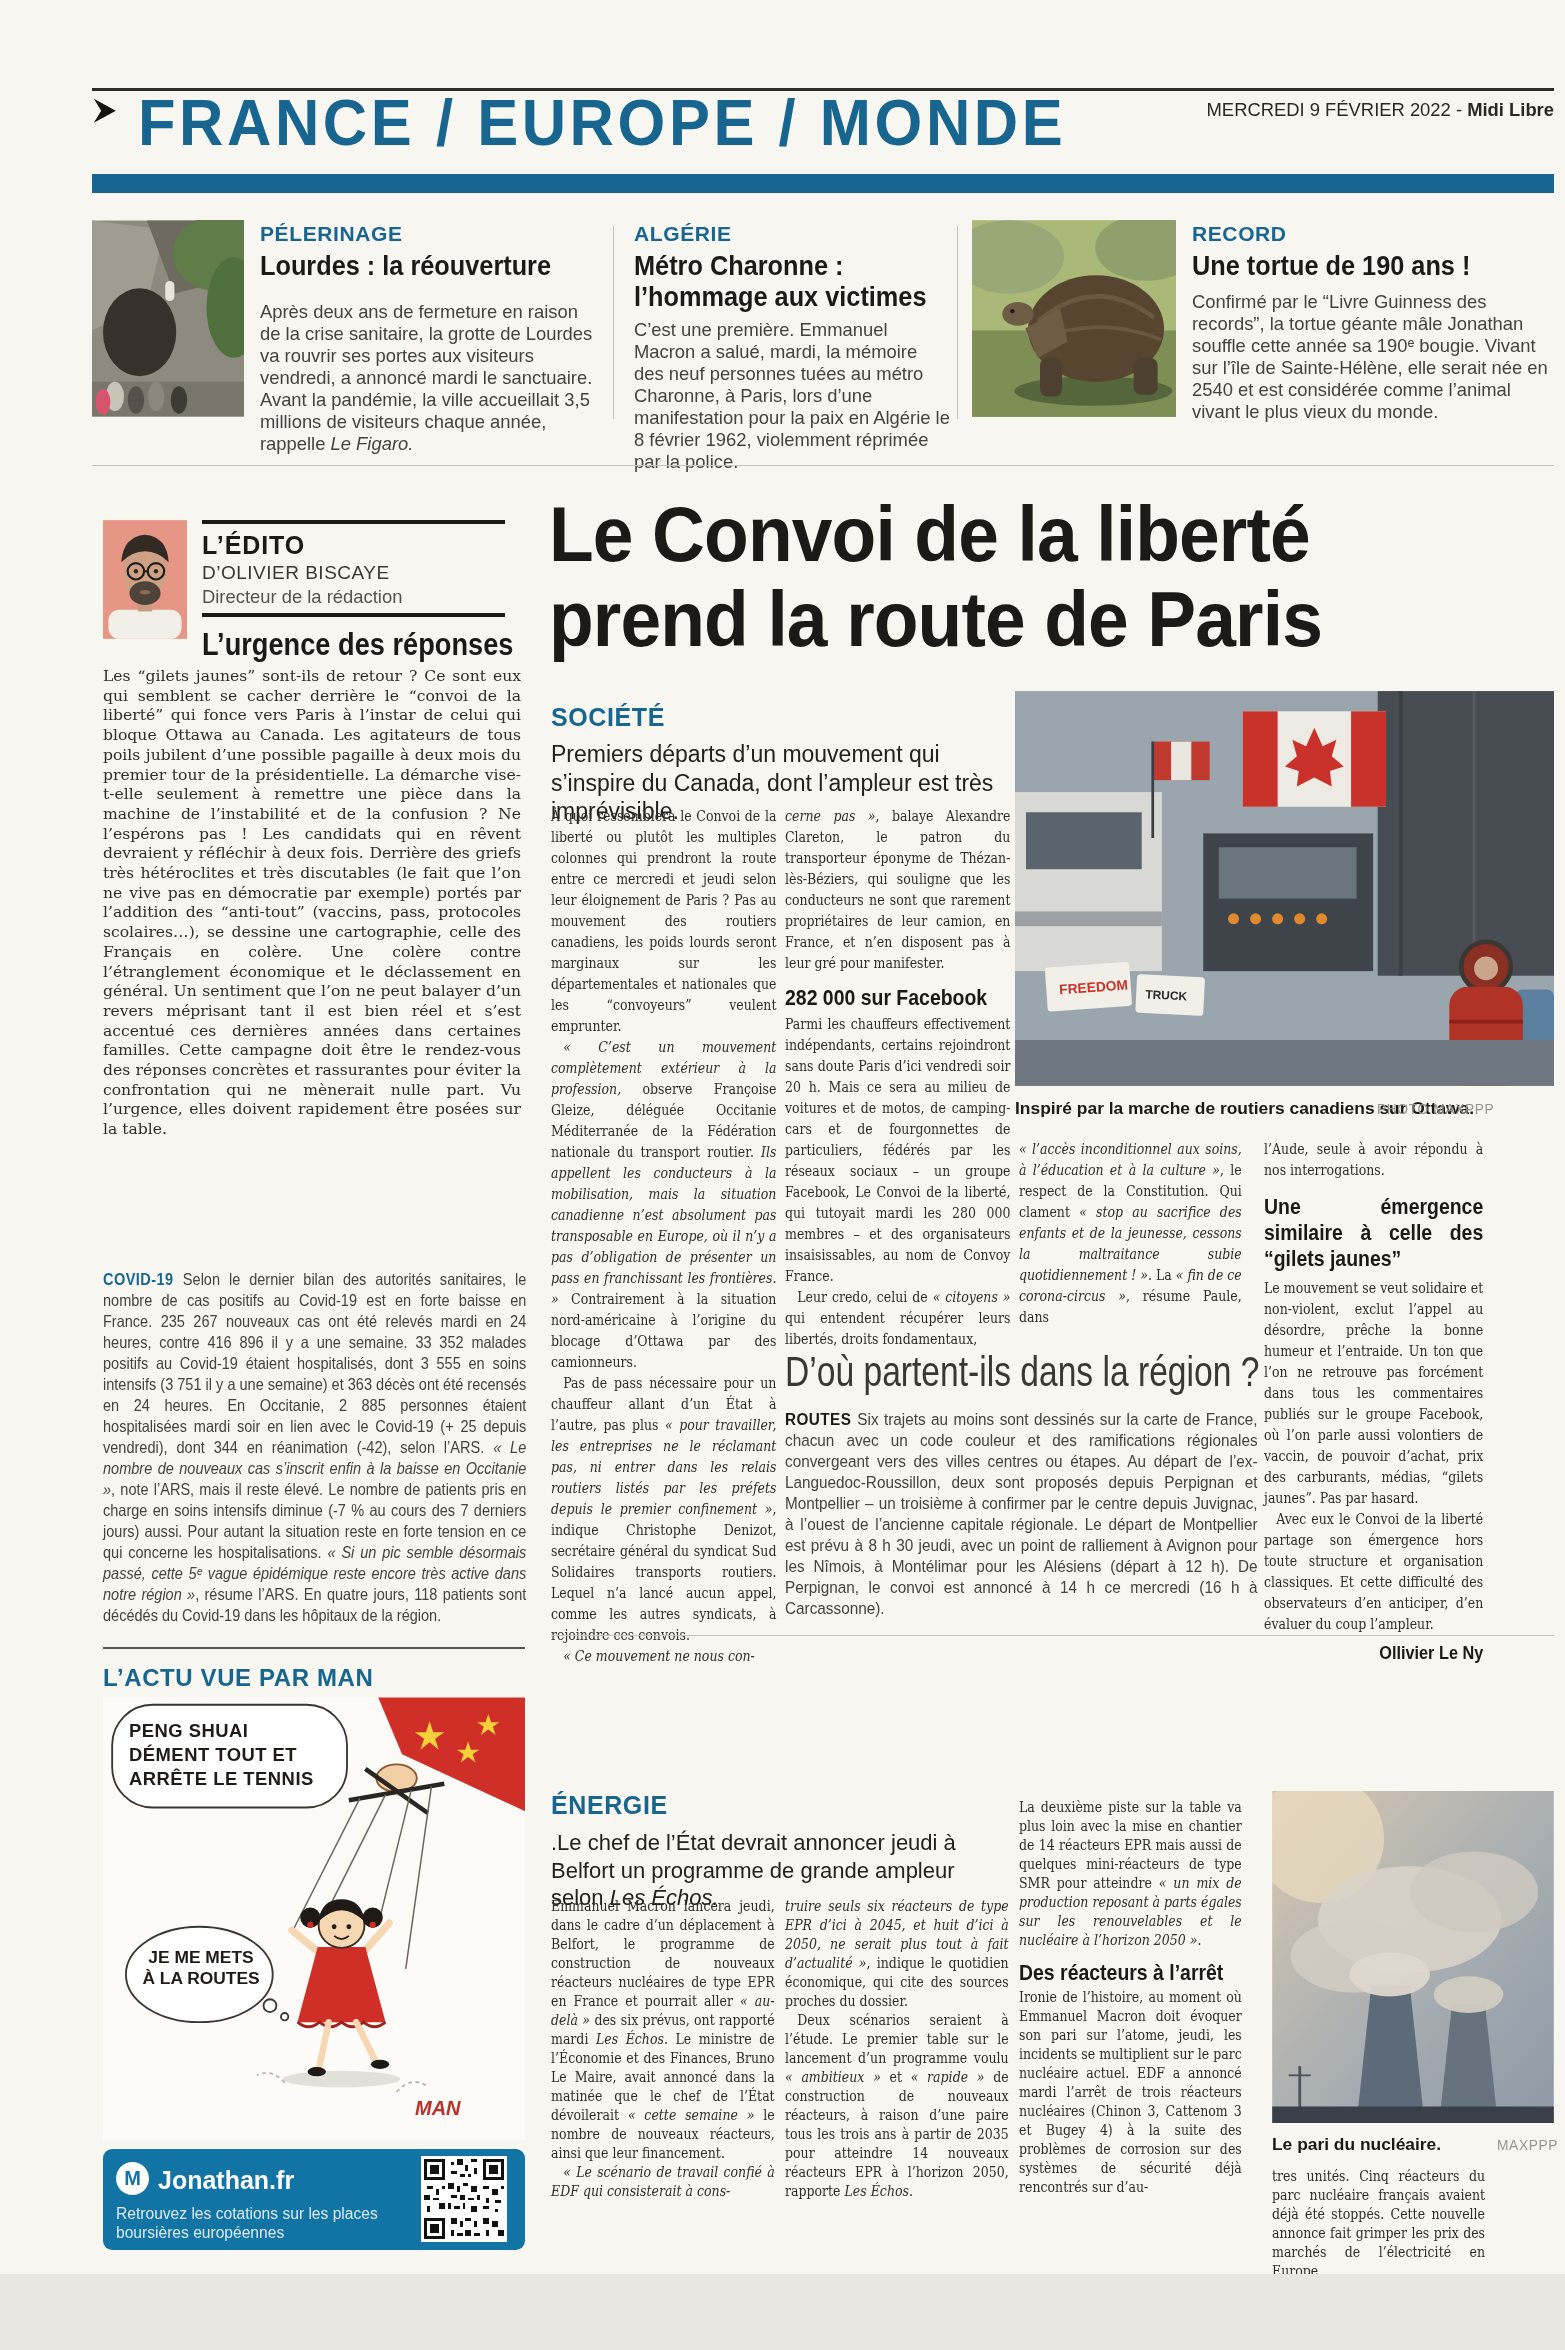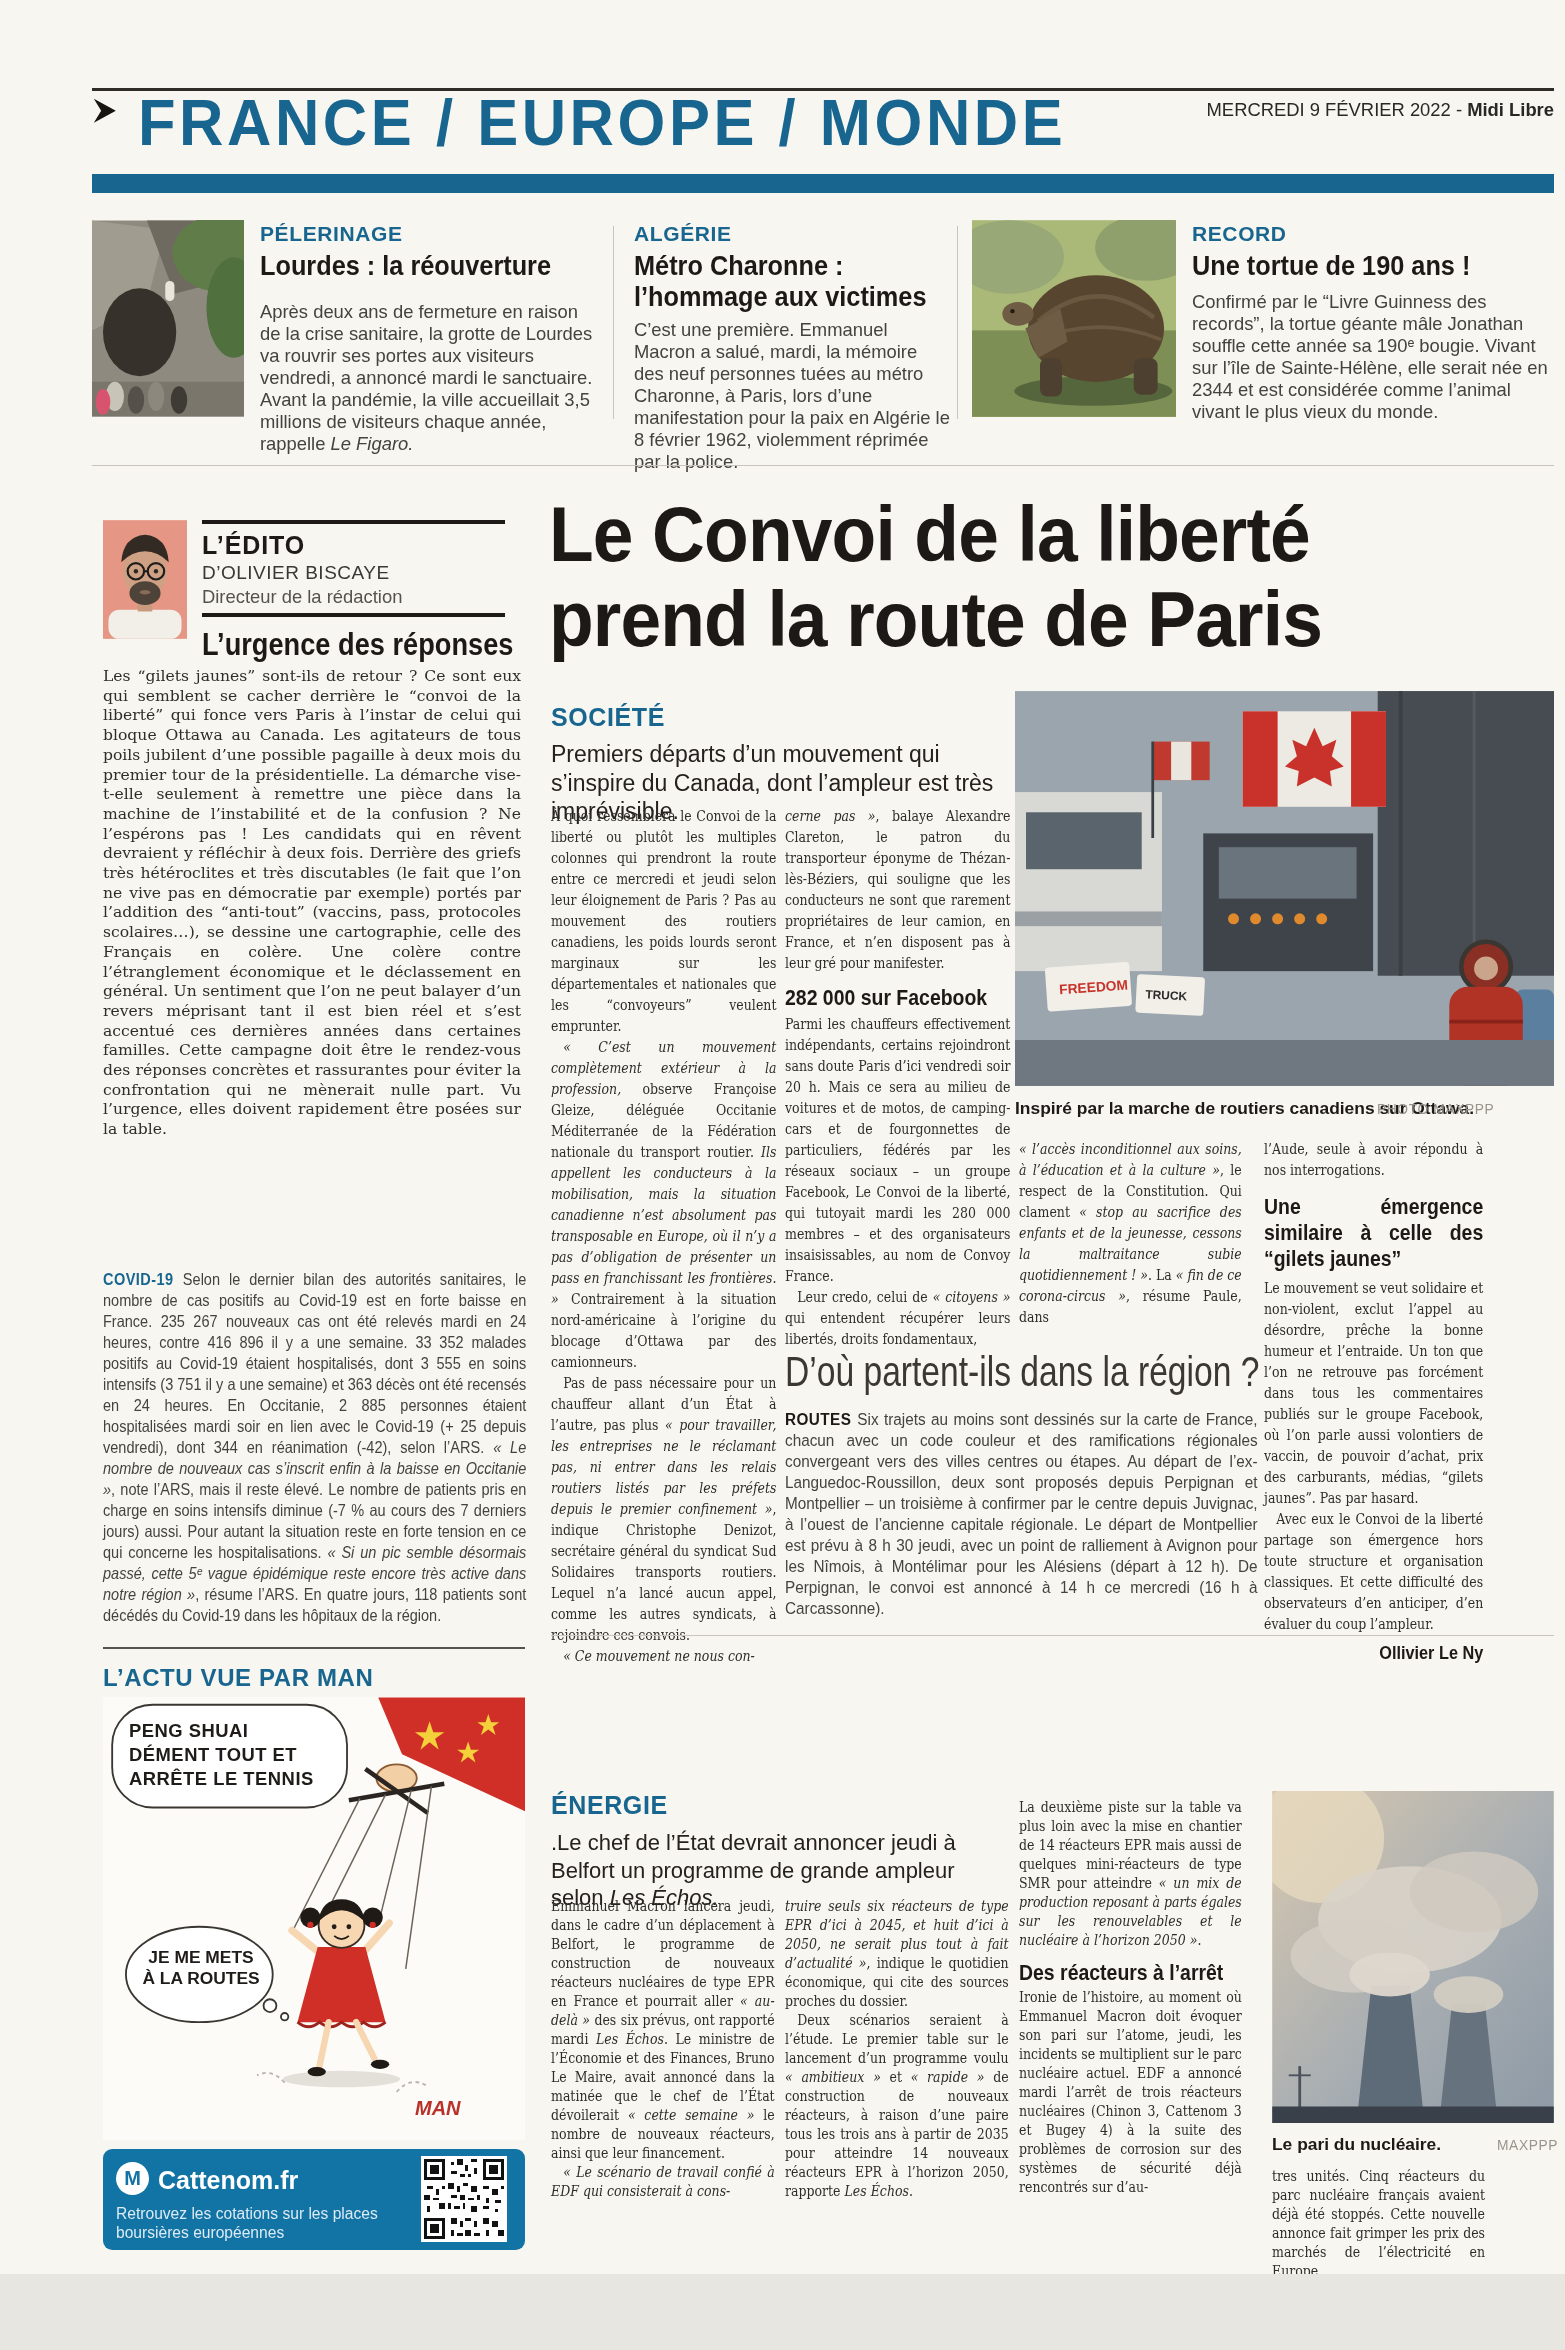--- a/index.html
+++ b/index.html
@@ -82,21 +82,21 @@
       <polygon points="58,118 96,96 104,132 72,150" fill="#6e5c44"></polygon>
       <ellipse cx="50" cy="102" rx="17" ry="13" fill="#6e5c44"></ellipse>
       <circle cx="44" cy="99" r="2.4" fill="#241d15"></circle>
       <rect x="74" y="150" width="24" height="42" rx="8" fill="#4e4030"></rect>
       <rect x="176" y="150" width="26" height="40" rx="8" fill="#4e4030"></rect>
     </svg>
   </div>
   <div class="abs" style="left:1192px;top:222px;width:362px;">
     <div class="kicker">RECORD</div>
     <div class="hl nw cond" style="font-size:27.5px;margin-top:3.7px;transform:scaleX(.92);">Une tortue de 190 ans !</div>
-    <div class="sansbody" style="font-size:18.4px;line-height:22px;margin-top:9.2px;"><span>Confirmé par le “Livre Guinness des records”, la tortue géante mâle Jonathan souffle cette année sa 190ᵉ bougie. Vivant sur l’île de Sainte-Hélène, elle serait née en 2344 et est considérée comme l’animal vivant le plus vieux du monde.</span></div>
+    <div class="sansbody" style="font-size:18.4px;line-height:22px;margin-top:9.2px;"><span>Confirmé par le “Livre Guinness des records”, la tortue géante mâle Jonathan souffle cette année sa 190ᵉ bougie. Vivant sur l’île de Sainte-Hélène, elle serait née en 2540 et est considérée comme l’animal vivant le plus vieux du monde.</span></div>
   </div>
   <div class="abs rule" style="left:92px;top:465px;width:1462px;height:0.9px;"></div>
 
   <div class="abs" style="left:103px;top:520px;width:84px;height:119px;overflow:hidden;">
     <svg width="84" height="119" viewBox="0 0 92 130">
       <rect width="92" height="130" fill="#e59684"></rect>
       <rect x="6" y="98" width="80" height="32" rx="12" fill="#f2efe9"></rect>
       <rect x="38" y="82" width="16" height="18" fill="#c89a7e"></rect>
       <ellipse cx="46" cy="56" rx="24" ry="30" fill="#cfa184"></ellipse>
       <path d="M20 46 Q22 18 46 16 Q70 18 72 46 Q60 34 46 34 Q32 34 20 46Z" fill="#332a24"></path>
@@ -161,21 +161,21 @@
       <path d="M320 430 q16 -18 34 -6" fill="none" stroke="#b9b4ac" stroke-width="2" stroke-dasharray="4 4"></path>
       <path d="M198 420 q-14 -16 -30 -8" fill="none" stroke="#b9b4ac" stroke-width="2" stroke-dasharray="4 4"></path>
     </svg>
     <div class="abs" style="left:26px;top:22px;width:204px;font-size:18.4px;line-height:24px;font-weight:700;color:#1e1b18;letter-spacing:0.5px;">PENG SHUAI DÉMENT TOUT ET ARRÊTE LE TENNIS</div>
     <div class="abs" style="left:39px;top:250px;width:118px;font-size:17.4px;line-height:21px;font-weight:700;color:#1e1b18;text-align:center;">JE ME METS À LA ROUTES</div>
     <div class="abs" style="left:312px;top:400px;font-size:20px;font-weight:800;font-style:italic;color:#b8312a;">MAN</div>
   </div>
 
   <div class="abs" style="left:103px;top:2149px;width:422px;height:101px;background:#1273a5;border-radius:9.2px;">
     <div class="abs" style="left:13px;top:13px;width:33px;height:33px;border-radius:50%;background:#ffffff;text-align:center;line-height:33px;font-weight:800;color:#1273a5;font-size:20px;">M</div>
-    <div class="abs" style="left:55px;top:16.5px;font-size:25px;font-weight:800;color:#ffffff;">Cattenom.fr</div>
+    <div class="abs" style="left:55px;top:16.5px;font-size:25px;font-weight:800;color:#ffffff;">Jonathan.fr</div>
     <div class="abs" style="left:13px;top:55px;width:285px;font-size:15.6px;line-height:19px;color:#dcebf4;">Retrouvez les cotations sur les places boursières européennes</div>
     <div class="abs" style="left:318px;top:7.3px;width:86px;height:86px;background:#ffffff;border-radius:3.7px;">
       <svg width="86" height="86" viewBox="0 0 29 29" shape-rendering="crispEdges">
         <rect width="29" height="29" fill="#ffffff"></rect>
         <g fill="#111111">
           <rect x="1" y="1" width="7" height="7"></rect>
             <rect x="21" y="1" width="7" height="7"></rect>
             <rect x="1" y="21" width="7" height="7"></rect>
           <rect x="2" y="2" width="5" height="5" fill="#ffffff"></rect>
             <rect x="22" y="2" width="5" height="5" fill="#ffffff"></rect>

